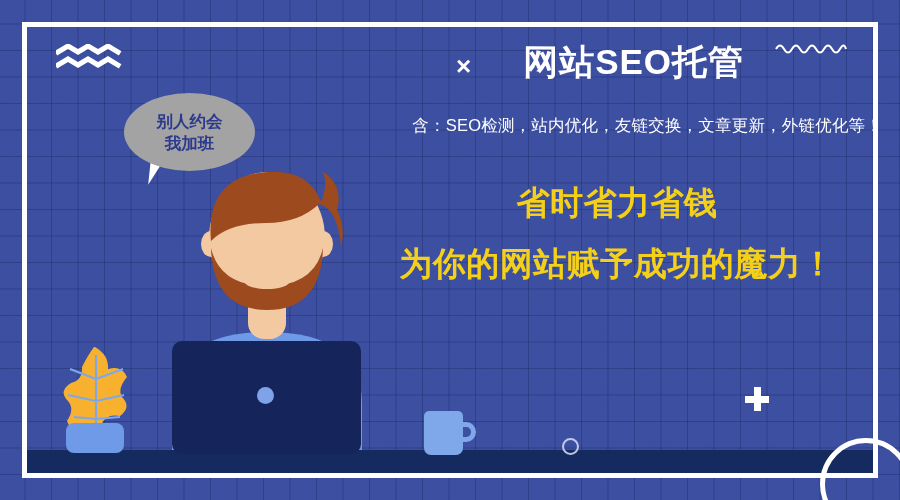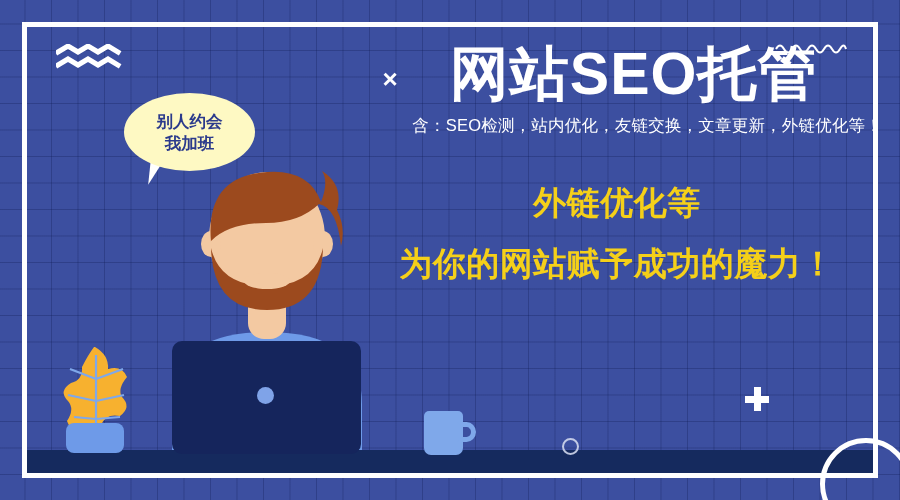--- a/index.html
+++ b/index.html
@@ -88,21 +88,21 @@
   }
   #title-x {
     color: #ffffff;
     font-size: 26px;
     font-weight: 700;
     line-height: 1;
     transform: translateY(4px);
   }
   #main-title {
     color: #ffffff;
-    font-size: 59px;
+    font-size: 35px;
     font-weight: 700;
     letter-spacing: 1px;
     line-height: 1.05;
     white-space: nowrap;
     margin-left: 36px;
   }
   #subtitle {
     position: absolute;
     left: 320px;
     top: 115px;
@@ -145,21 +145,21 @@
   #plus-mark::before { left: 0; top: 9px; width: 24px; height: 7px; }
   #plus-mark::after  { left: 9px; top: 0; width: 7px; height: 24px; }
 
   
   #speech-bubble {
     position: absolute;
     left: 124px;
     top: 93px;
     width: 131px;
     height: 78px;
-    background: #fef9c3;
+    background: #a3a3a3;
     border-radius: 50%;
     display: flex;
     flex-direction: column;
     align-items: center;
     justify-content: center;
     color: #2b3a8c;
     font-size: 16.5px;
     font-weight: 700;
     line-height: 1.35;
     z-index: 6;
@@ -322,21 +322,21 @@
   </svg>
 
   <div id="title-row">
     <span id="title-x">×</span>
     <span id="main-title">网站SEO托管</span>
   </div>
 
   <div id="subtitle">含：SEO检测，站内优化，友链交换，文章更新，外链优化等！</div>
 
   <div id="slogan">
-    <div class="slogan-line" id="slogan-line-1">外链优化等</div>
+    <div class="slogan-line" id="slogan-line-1">省时省力省钱</div>
     <div class="slogan-line" id="slogan-line-3">为你的网站赋予成功的魔力！</div>
   </div>
 
   <div id="plus-mark"></div>
   <div id="small-circle"></div>
 
   <div id="frame"></div>
   <div id="corner-circle"></div>
 
 </div>

